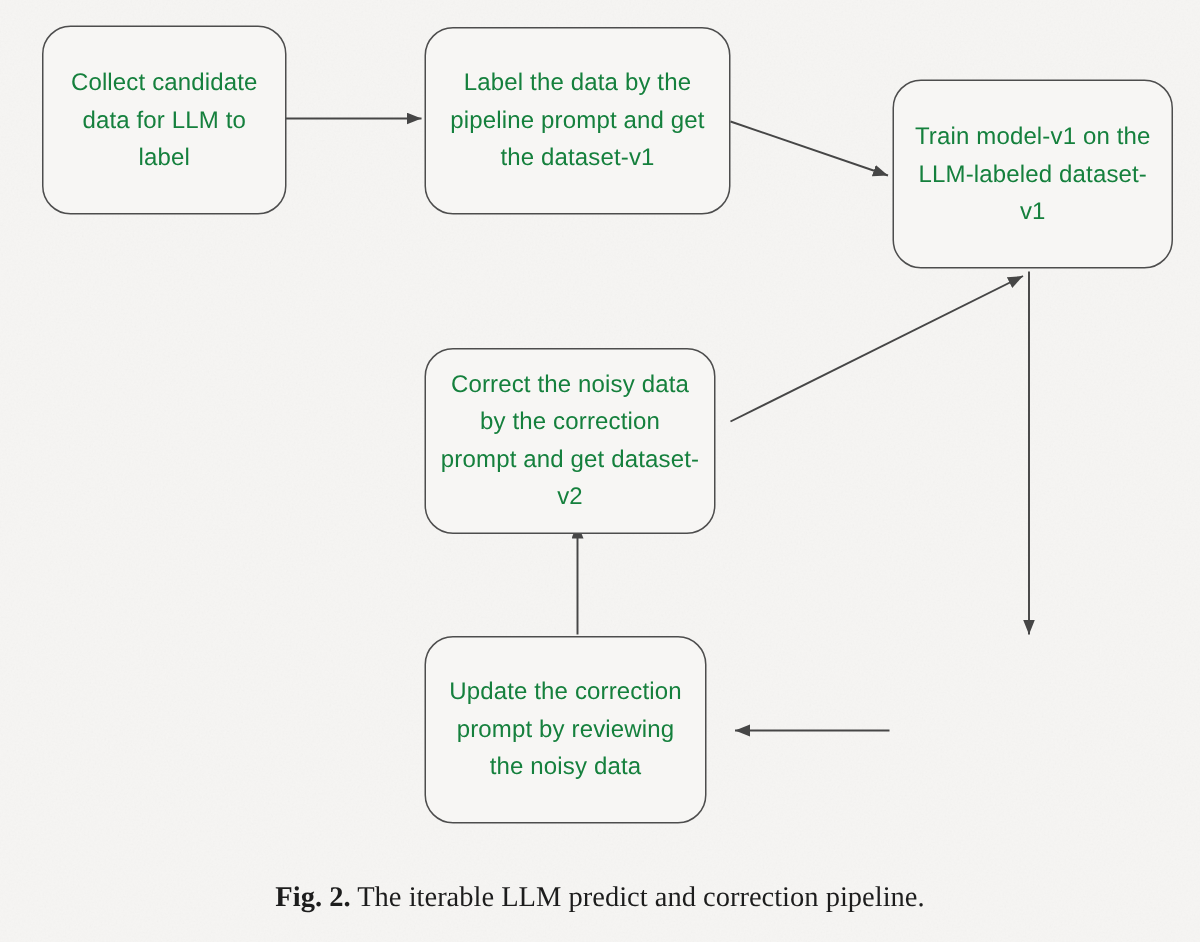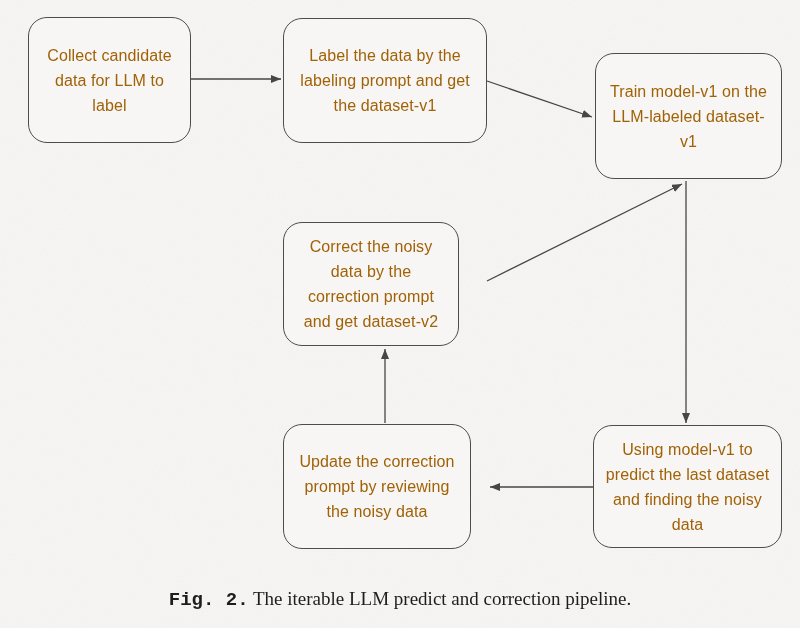--- a/index.html
+++ b/index.html
@@ -41,43 +41,42 @@
     border: 1.3px solid #4d4d4d;
     border-radius: 19px;
     background: #f7f6f4;
     display: flex;
     align-items: center;
     justify-content: center;
     text-align: center;
     padding: 8px 9px;
     font-size: 16px;
     line-height: 25px;
-    color: #a16207;
+    color: #15803d;
     letter-spacing: 0.1px;
   }
   .node-collect { left: 28px;  top: 17px;  width: 163px; height: 126px; }
   .node-label   { left: 283px; top: 18px;  width: 204px; height: 125px; }
   .node-train   { left: 595px; top: 53px;  width: 187px; height: 126px; text-align: center; }
-  .node-correct { left: 283px; top: 222px; width: 176px; height: 124px; }
+  .node-correct { left: 283px; top: 232px; width: 194px; height: 124px; }
   .node-update  { left: 283px; top: 424px; width: 188px; height: 125px; }
   .node-predict { left: 593px; top: 425px; width: 189px; height: 123px; }
   .caption {
     position: absolute;
     z-index: 2;
     left: 0;
     right: 0;
     top: 588px;
     text-align: center;
     font-family: "Liberation Serif", serif;
     font-size: 19px;
     color: #1d1d1d;
   }
   .caption .fig-label {
     font-weight: bold;
-    font-family: Liberation Mono, monospace;
   }
 </style>
 </head>
 <body>
 
 <div class="stage">
 
   <svg class="noise-layer" width="800" height="628" xmlns="http://www.w3.org/2000/svg">
     <filter id="paperNoise">
       <feTurbulence type="fractalNoise" baseFrequency="0.8" numOctaves="2" stitchTiles="stitch"></feTurbulence>
@@ -98,37 +97,34 @@
     <line x1="593" y1="487" x2="490" y2="487" marker-end="url(#ah)"></line>
     <line x1="385" y1="423" x2="385" y2="349" marker-end="url(#ah)"></line>
     <line x1="487" y1="281" x2="682" y2="184" marker-end="url(#ah)"></line>
   </svg>
 
   <div class="node node-collect">
     <span>Collect candidate data for LLM to label</span>
   </div>
 
   <div class="node node-label">
-    <span>Label the data by the labeling prompt and get the dataset-v1</span>
+    <span>Label the data by the pipeline prompt and get the dataset-v1</span>
   </div>
 
   <div class="node node-train">
     <span>Train model-v1 on the LLM-labeled dataset-v1</span>
   </div>
 
   <div class="node node-correct">
     <span>Correct the noisy data by the correction prompt and get dataset-v2</span>
   </div>
 
   <div class="node node-update">
     <span>Update the correction prompt by reviewing the noisy data</span>
   </div>
 
-  <div class="node node-predict">
-    <span>Using model-v1 to predict the last dataset and finding the noisy data</span>
-  </div>
 
   <div class="caption">
     <span class="fig-label">Fig. 2.</span>
     <span>The iterable LLM predict and correction pipeline.</span>
   </div>
 
 </div>
 
 </body></html>

